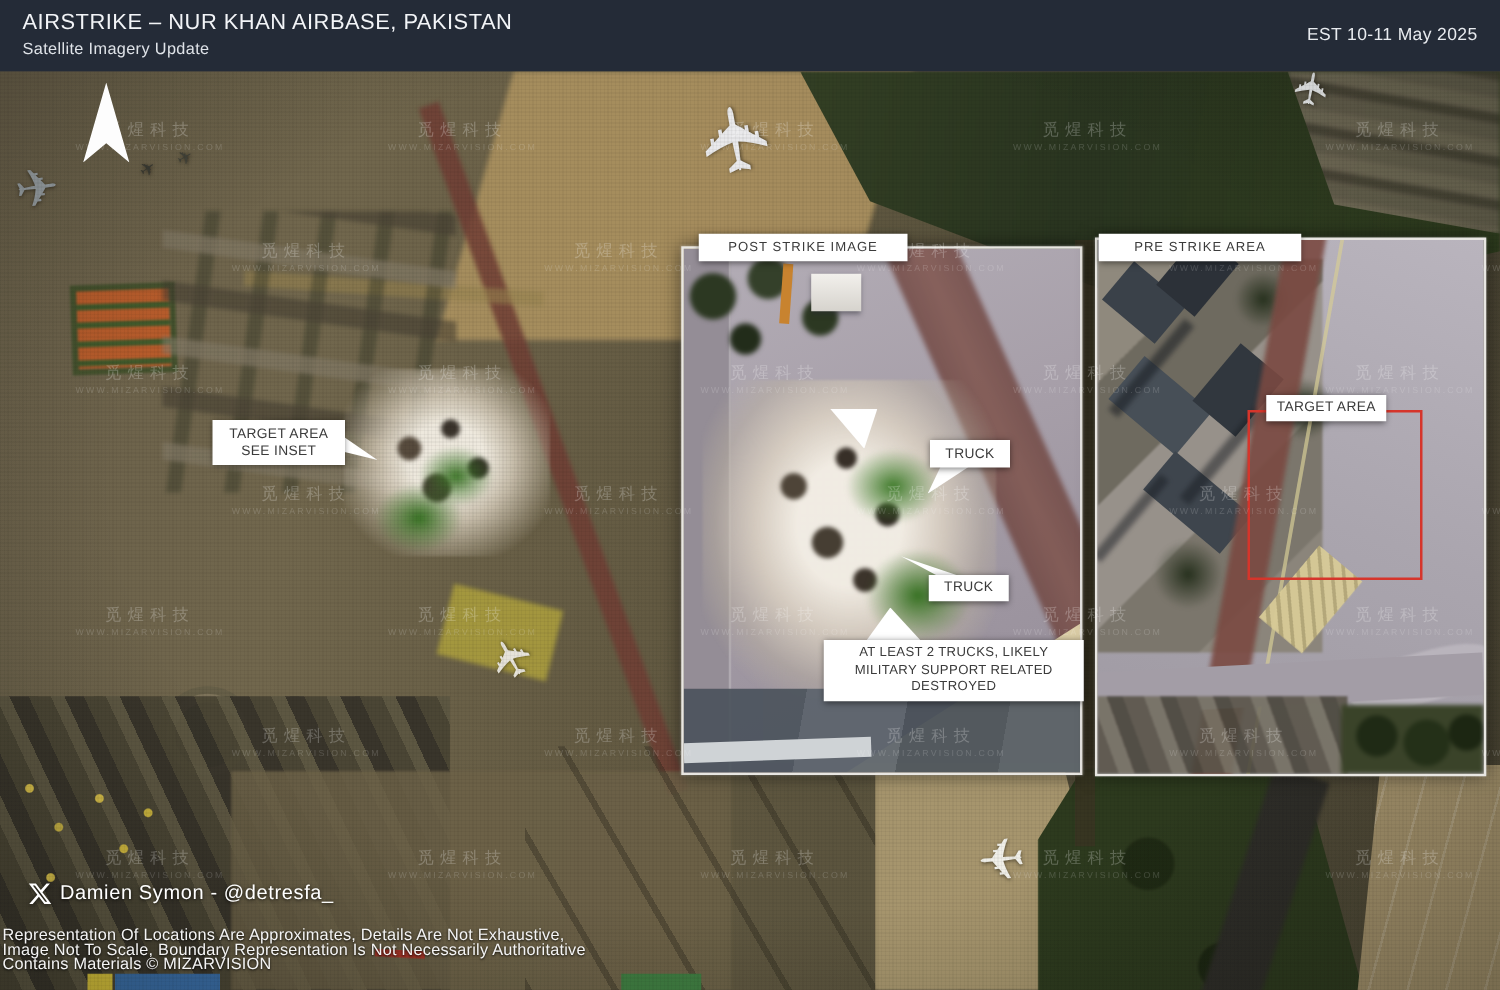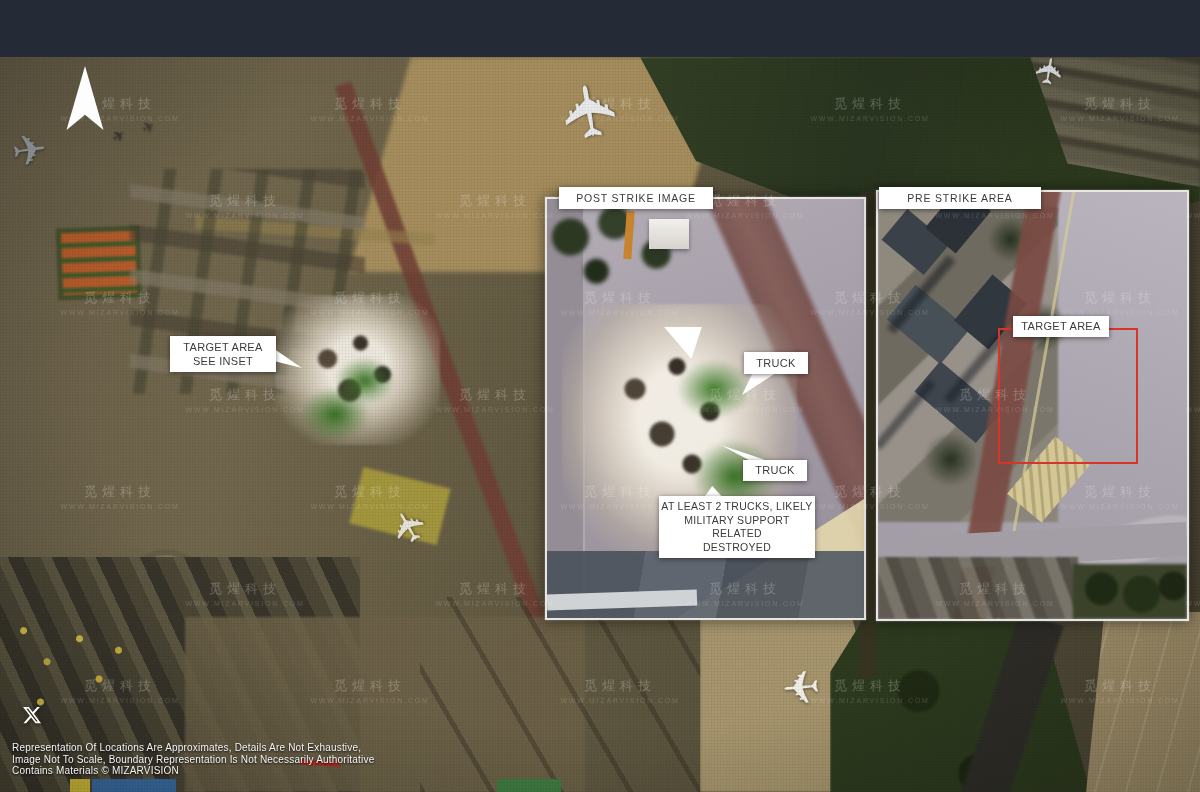--- a/index.html
+++ b/index.html
@@ -157,39 +157,39 @@
   .q-trees-br{left:195px;top:372px;width:114px;height:55px;filter:blur(1.5px);
               background:radial-gradient(circle at 25% 45%,#1f2a15 0 16px,transparent 17px),
                          radial-gradient(circle at 60% 55%,#243018 0 18px,transparent 19px),
                          radial-gradient(circle at 88% 40%,#1c2612 0 14px,transparent 15px),#3a4329;}
   .q-red-rect{left:120px;top:136px;width:136px;height:132px;border:2px solid #d6352b;z-index:5;}
   
   .lbl{position:absolute;background:#fff;color:#3b3b3b;z-index:6;text-align:center;
        box-shadow:0 1px 5px rgba(0,0,0,.5);letter-spacing:.3px;}
   .multiline{white-space:pre-line;}
   .lbl-main{left:170px;top:336px;width:102px;padding:4px 2px;font-size:11px;line-height:14px;}
-  .lbl-post-title{left:559px;top:187px;width:154px;height:22px;line-height:22px;font-size:10.5px;letter-spacing:.8px;}
+  .lbl-post-title{left:559px;top:187px;width:167px;height:22px;line-height:22px;font-size:10.5px;letter-spacing:.8px;}
   .lbl-pre-title{left:879px;top:187px;width:162px;height:22px;line-height:22px;font-size:10.5px;letter-spacing:.8px;}
   .lbl-airbase{left:556px;top:279px;width:164px;padding:4px 0;font-size:10.5px;line-height:13.5px;}
   .lbl-truck1{left:744px;top:352px;width:64px;height:22px;line-height:22px;font-size:11px;}
   .lbl-truck2{left:743px;top:460px;width:64px;height:21px;line-height:21px;font-size:11px;}
-  .lbl-trucks{left:659px;top:496px;width:156px;padding:4px 0;font-size:10.5px;line-height:13.5px;}
+  .lbl-trucks{left:659px;top:512px;width:208px;padding:4px 0;font-size:10.5px;line-height:13.5px;}
   .lbl-pretarget{left:1013px;top:316px;width:96px;height:21px;line-height:21px;font-size:11px;}
   .ptr{position:absolute;background:#fff;z-index:5;filter:drop-shadow(0 1px 2px rgba(0,0,0,.4));}
   .ptr-main{left:270px;top:344px;width:32px;height:26px;clip-path:polygon(0 8%,100% 92%,0 62%);}
   .ptr-airbase{left:662px;top:327px;width:42px;height:32px;clip-path:polygon(5% 0,95% 0,70% 100%);}
   .ptr-truck1{left:740px;top:373px;width:42px;height:22px;clip-path:polygon(30% 0,85% 0,5% 100%);}
   .ptr-truck2{left:718px;top:444px;width:56px;height:19px;clip-path:polygon(5% 5%,65% 100%,100% 100%);}
   .ptr-trucks{left:692px;top:486px;width:46px;height:28px;clip-path:polygon(44% 0,0 100%,100% 100%);}
   
   .credit{position:absolute;left:48px;top:706px;font-size:16px;color:#fff;letter-spacing:.5px;z-index:7;
           text-shadow:0 1px 3px rgba(0,0,0,.85);}
   .x-logo{position:absolute;left:22px;top:705px;width:20px;height:20px;z-index:7;fill:#fff;
           filter:drop-shadow(0 1px 2px rgba(0,0,0,.8));}
-  .disclaimer{position:absolute;left:12px;top:742px;font-size:10px;line-height:11.5px;color:#f4f4f4;z-index:7;
+  .disclaimer{position:absolute;left:2px;top:742px;font-size:13px;line-height:11.5px;color:#f4f4f4;z-index:7;
               text-shadow:0 1px 2px rgba(0,0,0,.9);letter-spacing:.2px;}
 </style>
 </head>
 <body>
 
 <div class="stage">
 
   <div class="sat">
     <div class="t-apron-top"></div>
     <div class="t-green-tr"></div>
@@ -421,21 +421,27 @@
 SEE INSET</div>
   <div class="lbl lbl-post-title">POST STRIKE IMAGE</div>
   <div class="lbl lbl-pre-title">PRE STRIKE AREA</div>
   <div class="lbl lbl-truck1">TRUCK</div>
   <div class="lbl lbl-truck2">TRUCK</div>
   <div class="lbl lbl-trucks multiline">AT LEAST 2 TRUCKS, LIKELY
 MILITARY SUPPORT RELATED
 DESTROYED</div>
   <div class="lbl lbl-pretarget">TARGET AREA</div>
 
+  <div class="hdr">
+    <div class="hdr-title">AIRSTRIKE – NUR KHAN AIRBASE, PAKISTAN</div>
+    <div class="hdr-sub">Satellite Imagery Update</div>
+    <div class="hdr-date">EST 10-11 May 2025</div>
+  </div>
 
   <svg class="x-logo" viewBox="0 0 24 24">
     <path d="M18.244 2.25h3.308l-7.227 8.26 8.502 11.24H16.17l-5.214-6.817L4.99 21.75H1.68l7.73-8.835L1.254 2.25H8.08l4.713 6.231zm-1.161 17.52h1.833L7.084 4.126H5.117z"></path>
   </svg>
+  <div class="credit">Damien Symon - @detresfa_</div>
   <div class="disclaimer multiline">Representation Of Locations Are Approximates, Details Are Not Exhaustive,
 Image Not To Scale, Boundary Representation Is Not Necessarily Authoritative
 Contains Materials © MIZARVISION</div>
 
 </div>
 
 </body></html>

